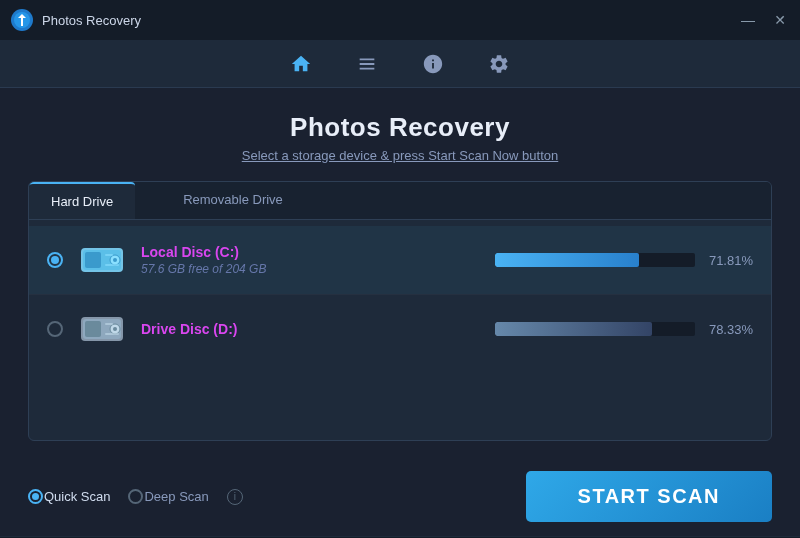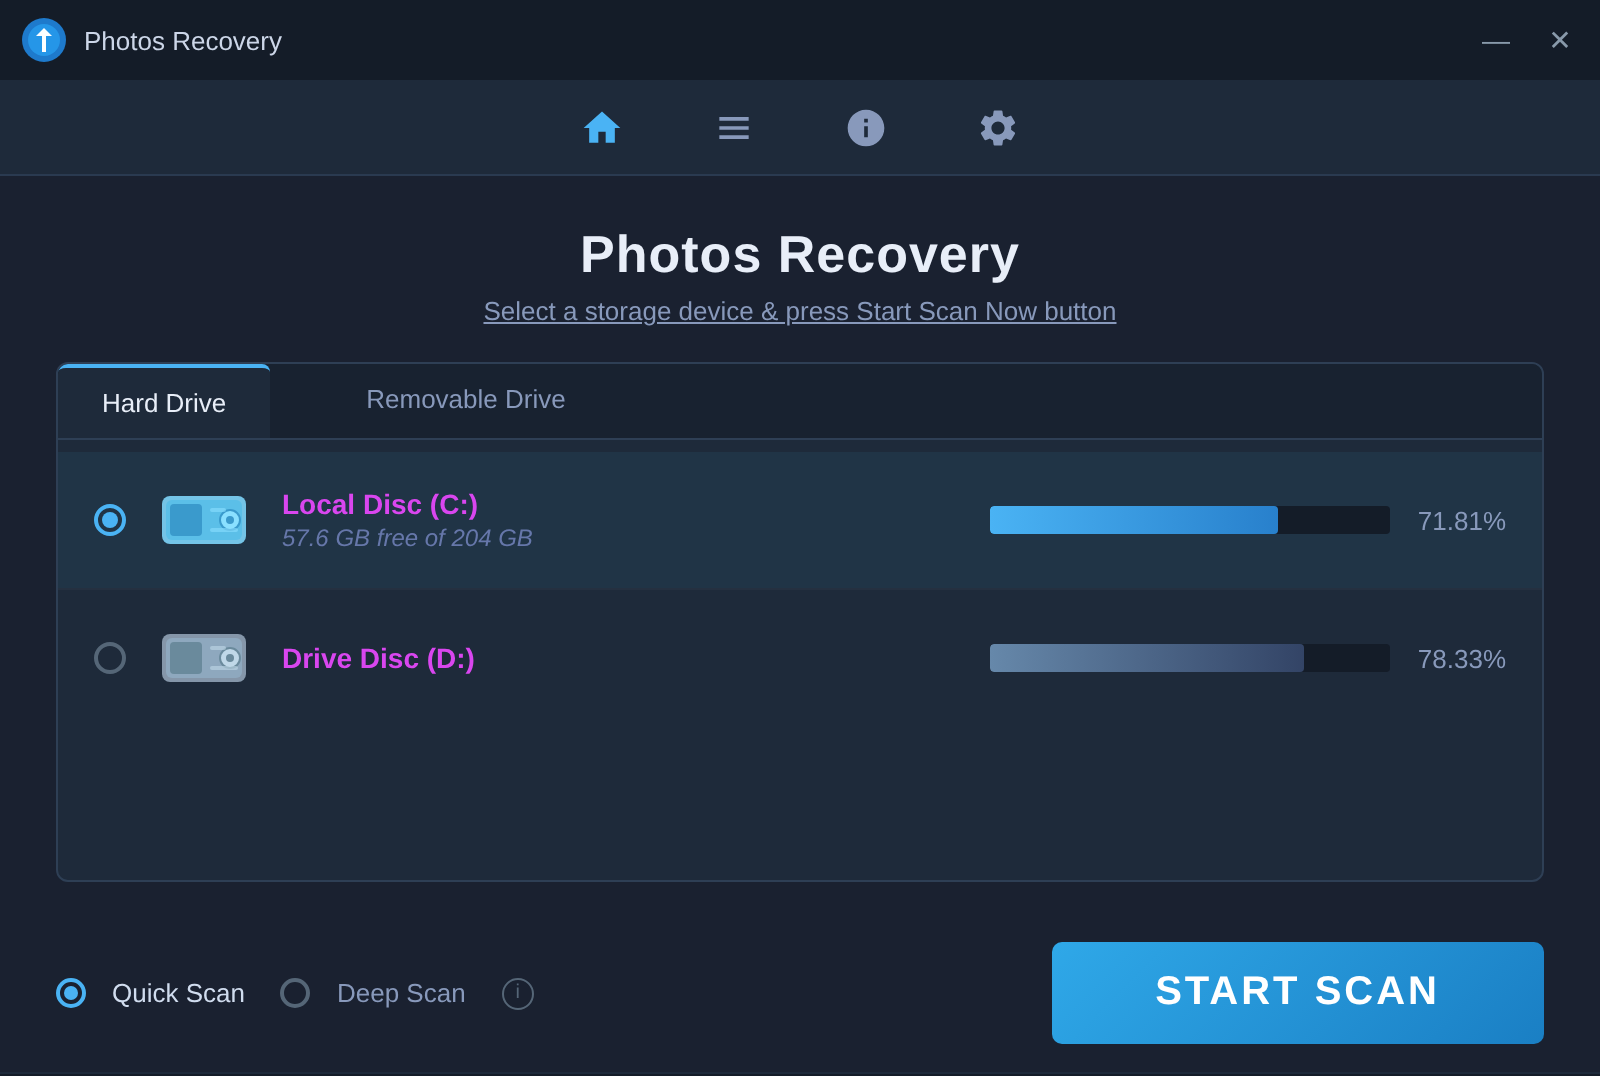--- a/index.html
+++ b/index.html
@@ -214,21 +214,21 @@
     }
     .scan-options {
       display: flex;
       align-items: center;
       gap: 18px;
       flex: 1;
     }
     .scan-option {
       display: flex;
       align-items: center;
-      gap: 13px;
+      gap: 1px;
       cursor: pointer;
       font-size: 13px;
       color: #8899bb;
     }
     .scan-option.active { color: #d0dcee; }
     .scan-radio {
       width: 15px;
       height: 15px;
       border-radius: 50%;
       border: 2px solid #556677;

